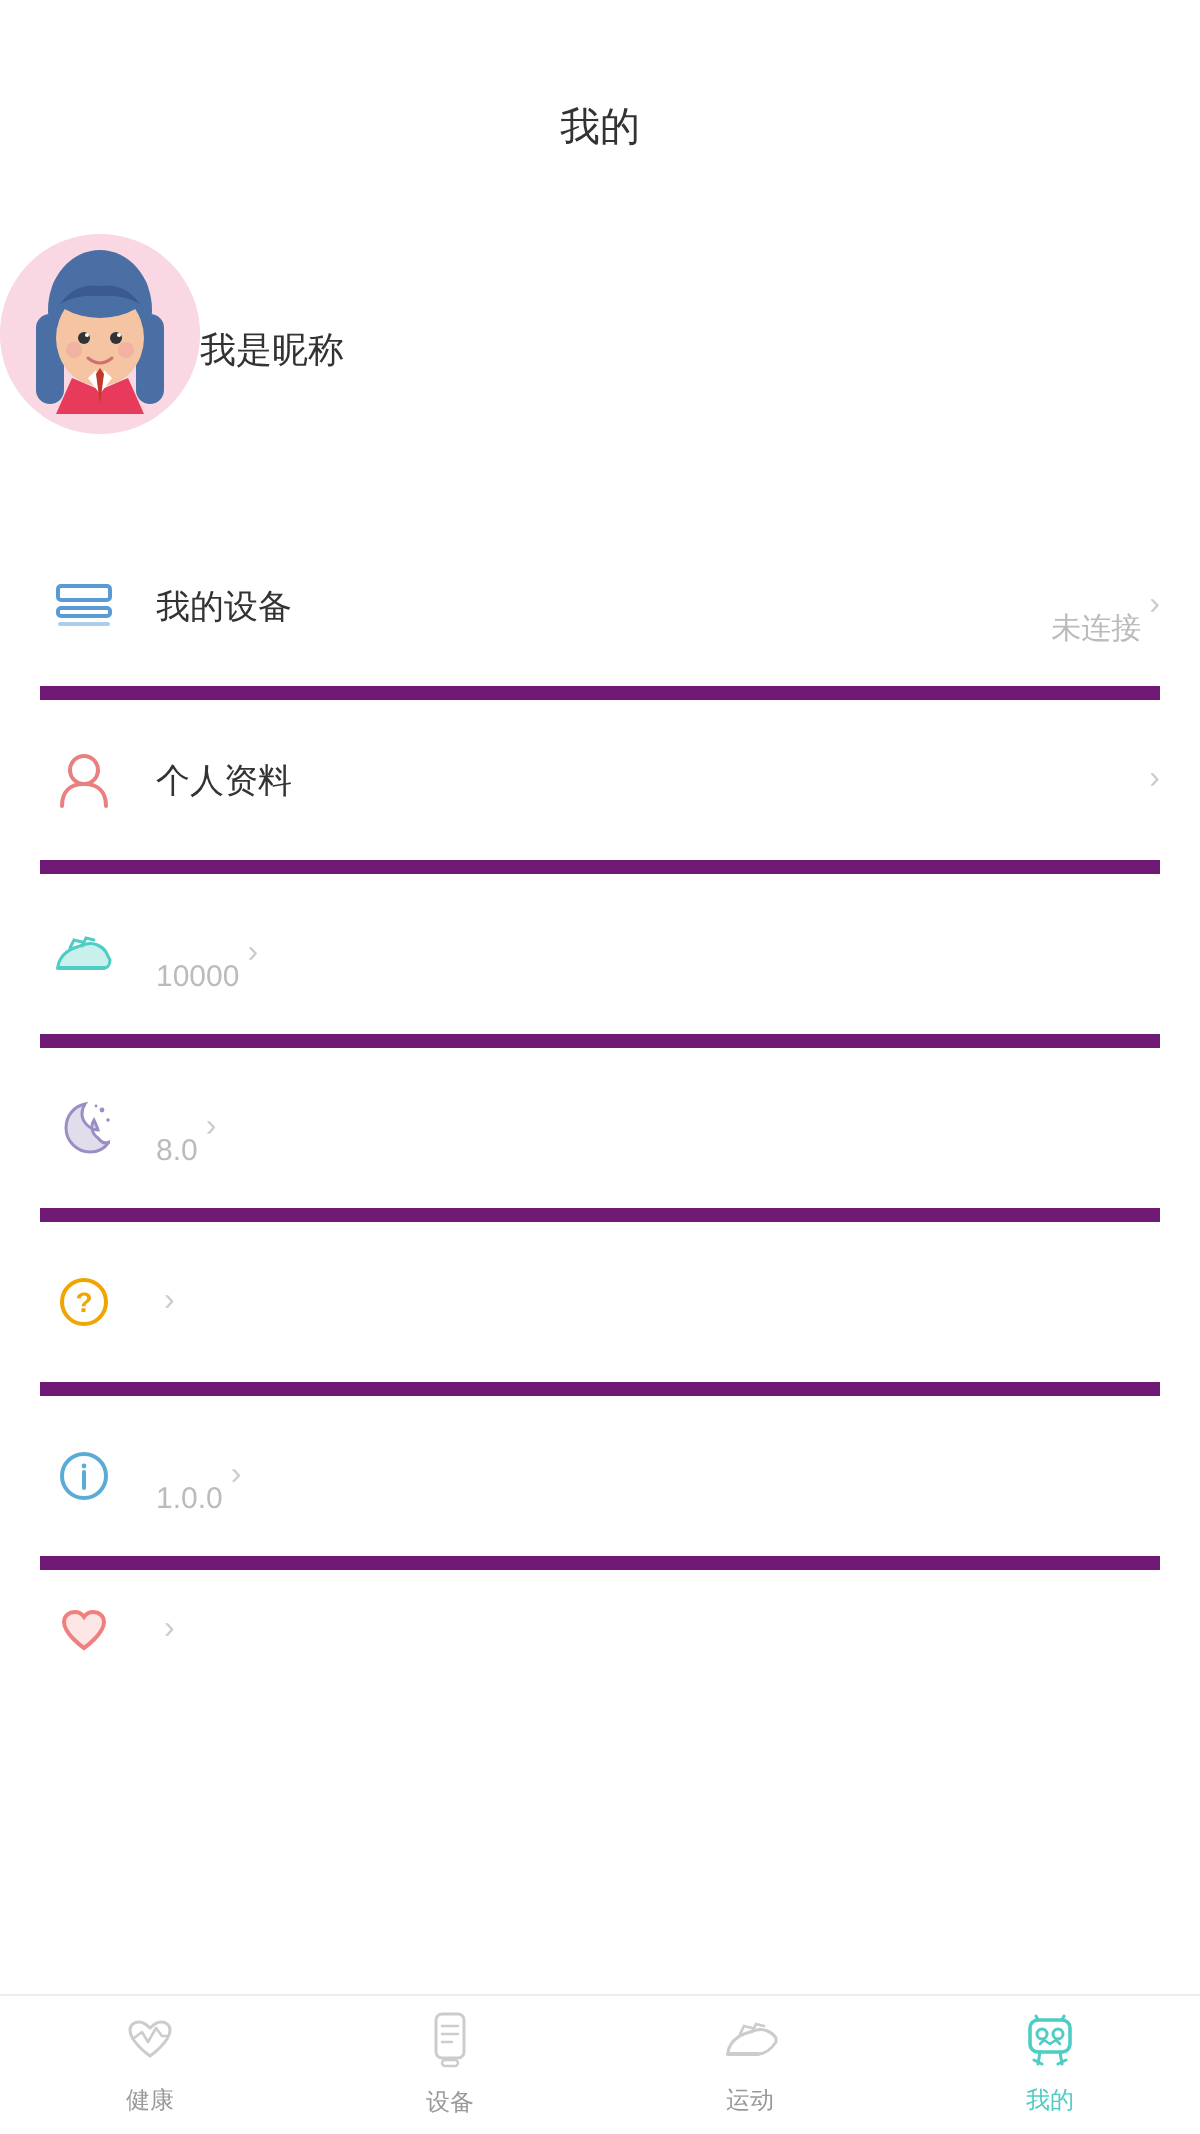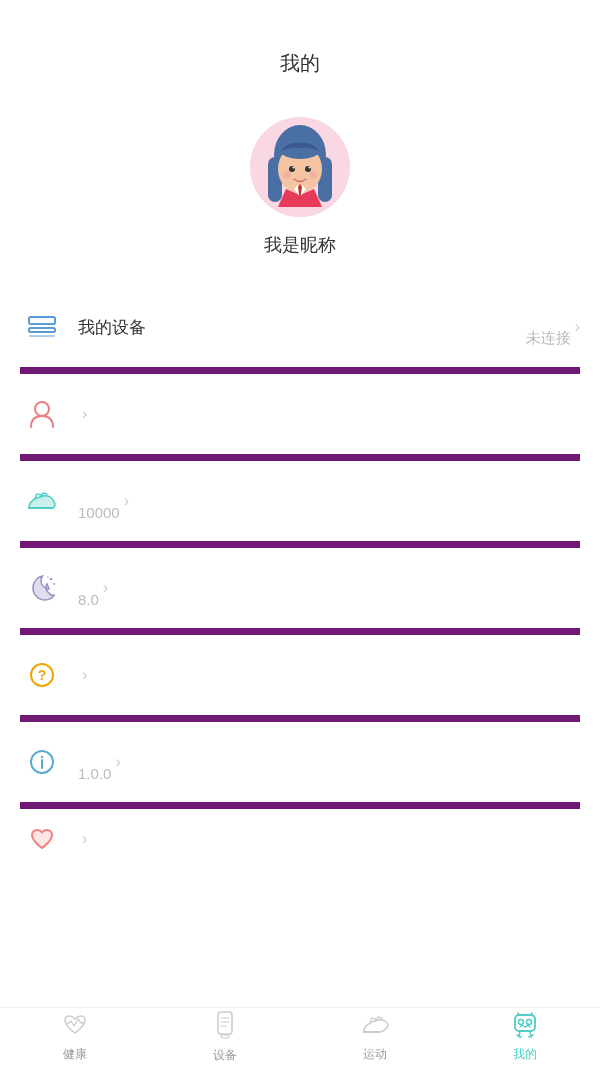--- a/index.html
+++ b/index.html
@@ -18,21 +18,21 @@
       text-align: center;
       padding: 50px 0 20px;
       font-size: 20px;
       font-weight: 500;
       color: #333;
     }
 
     
     .profile-section {
       display: flex;
-      flex-direction: column;
+      flex-direction: row;
       align-items: center;
       padding: 20px 0 30px;
     }
     .avatar-wrapper {
       width: 100px;
       height: 100px;
       border-radius: 50%;
       background: #f9d7e3;
       overflow: hidden;
       display: flex;
@@ -89,21 +89,21 @@
       color: #ccc;
       font-size: 16px;
     }
 
     
     .bottom-nav {
       position: fixed;
       bottom: 0;
       left: 0;
       width: 600px;
-      height: 60px;
+      height: 70px;
       background: #fff;
       border-top: 1px solid #eee;
       display: flex;
       align-items: stretch;
     }
     .nav-item {
       flex: 1;
       display: flex;
       flex-direction: column;
       align-items: center;
@@ -200,20 +200,21 @@
     <div class="menu-arrow">›</div>
   </div>
 
   <div class="menu-item">
     <div class="menu-icon-wrap icon-person">
       <svg width="26" height="28" viewBox="0 0 26 28" fill="none">
         <circle cx="13" cy="9" r="7" stroke="#e88080" stroke-width="2" fill="none"></circle>
         <path d="M2 27 C2 20 6 16 13 16 C20 16 24 20 24 27" stroke="#e88080" stroke-width="2" fill="none" stroke-linecap="round"></path>
       </svg>
     </div>
+    <div class="menu-label">个人资料</div>
     <div class="menu-value"></div>
     <div class="menu-arrow">›</div>
   </div>
 
   <div class="menu-item">
     <div class="menu-icon-wrap icon-shoe">
       <svg width="30" height="26" viewBox="0 0 30 26" fill="none">
         <path d="M2 20 C2 16 5 12 10 10 L16 8 C20 7 24 9 26 12 L28 16 C28 18 27 20 25 20 Z" fill="#4ecdc4" opacity="0.3"></path>
         <path d="M2 20 C2 16 5 12 10 10 L16 8 C20 7 24 9 26 12 L28 16 C28 18 27 20 25 20 Z" stroke="#4ecdc4" stroke-width="1.5" fill="none"></path>
         <path d="M8 10 L10 6 L14 7" stroke="#4ecdc4" stroke-width="1.5" stroke-linecap="round"></path>

